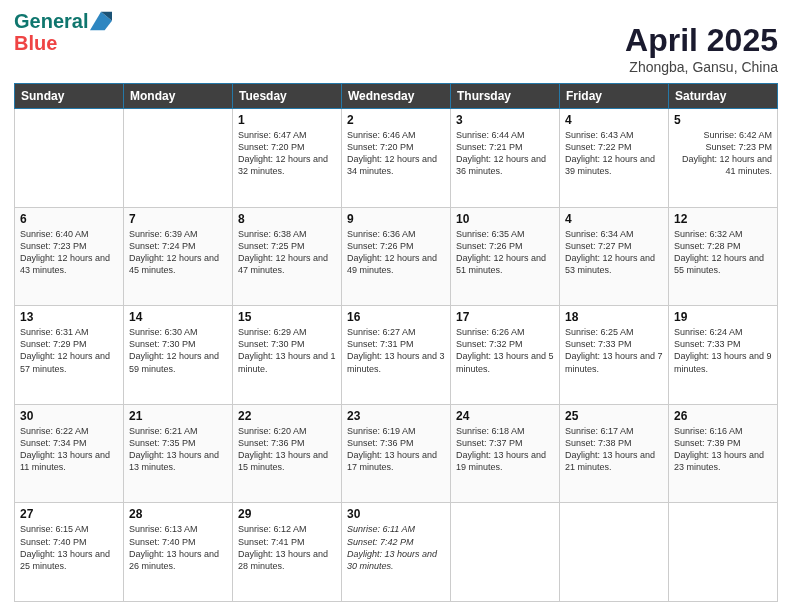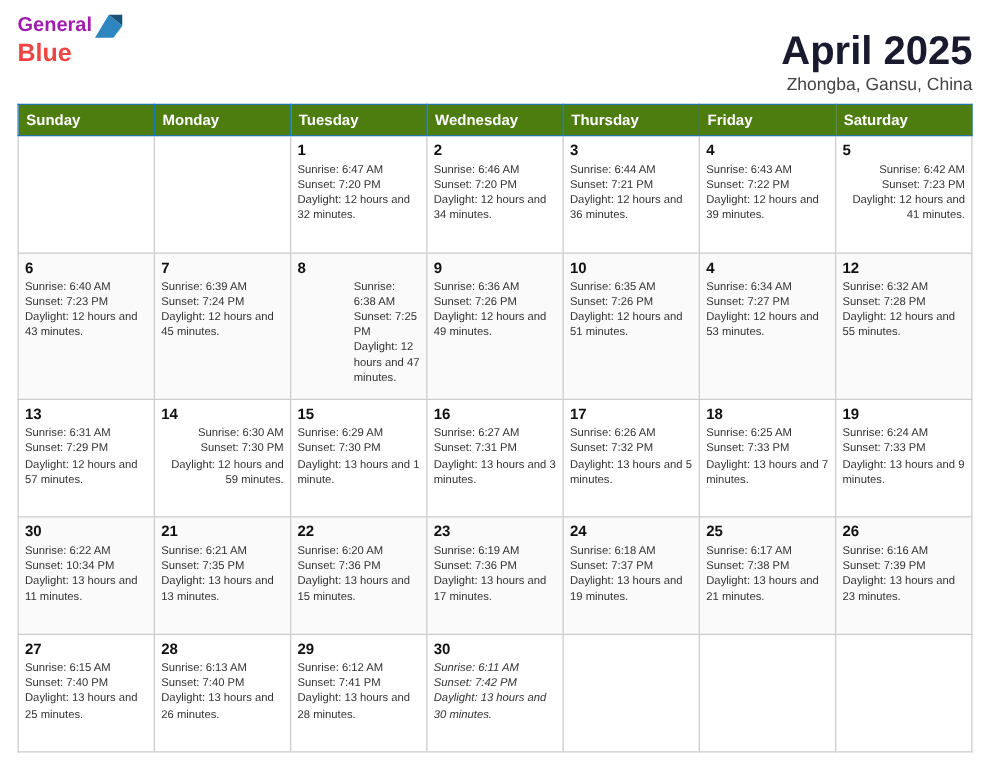--- a/index.html
+++ b/index.html
@@ -21,23 +21,23 @@
       display: flex;
       justify-content: space-between;
       align-items: flex-start;
       margin-bottom: 8px;
     }
     .logo {
       display: flex;
       align-items: center;
     }
     .logo-text {
-      font-size: 16px;
+      font-size: 20px;
       font-weight: bold;
-      color: #a21caf;
+      color: #0f766e;
       line-height: 1.1;
     }
     .logo-icon {
       width: 22px;
       height: 22px;
       margin-left: 2px;
     }
     .title-block {
       text-align: right;
     }
@@ -90,21 +90,21 @@
     .empty-cell {
       background: #f9f9f9;
     }
     tr:nth-child(even) td {
       background: #fafafa;
     }
     tr:nth-child(odd) td {
       background: #fff;
     }
     .calendar thead tr th {
-      background: #4d7c0f;
+      background: #404040;
     }
   </style>
 </head>
 <body>
 
 <div class="page">
   <div class="header">
     <div class="logo">
       <div>
         <div style="display:flex;align-items:center;">
@@ -181,21 +181,21 @@
 Daylight: 12 hours and 43 minutes.</div>
           </td>
           <td>
             <span class="day-num">7</span>
             <div class="day-info" style="white-space: pre-line;">Sunrise: 6:39 AM
 Sunset: 7:24 PM
 Daylight: 12 hours and 45 minutes.</div>
           </td>
           <td>
             <span class="day-num">8</span>
-            <div class="day-info" style="white-space: pre-line; margin-left: 45px;">Sunrise: 6:38 AM
+            <div class="day-info" style="white-space: pre-line;">Sunrise: 6:38 AM
 Sunset: 7:25 PM
 Daylight: 12 hours and 47 minutes.</div>
           </td>
           <td>
             <span class="day-num">9</span>
             <div class="day-info" style="white-space: pre-line;">Sunrise: 6:36 AM
 Sunset: 7:26 PM
 Daylight: 12 hours and 49 minutes.</div>
           </td>
           <td>
@@ -219,21 +219,21 @@
         </tr>
         <tr>
           <td>
             <span class="day-num">13</span>
             <div class="day-info" style="white-space: pre-line;">Sunrise: 6:31 AM
 Sunset: 7:29 PM
 Daylight: 12 hours and 57 minutes.</div>
           </td>
           <td>
             <span class="day-num">14</span>
-            <div class="day-info" style="white-space: pre-line; text-align: right;">Sunrise: 6:30 AM
+            <div class="day-info" style="white-space: pre-line;">Sunrise: 6:30 AM
 Sunset: 7:30 PM
 Daylight: 12 hours and 59 minutes.</div>
           </td>
           <td>
             <span class="day-num">15</span>
             <div class="day-info" style="white-space: pre-line;">Sunrise: 6:29 AM
 Sunset: 7:30 PM
 Daylight: 13 hours and 1 minute.</div>
           </td>
           <td>
@@ -258,21 +258,21 @@
             <span class="day-num">19</span>
             <div class="day-info" style="white-space: pre-line;">Sunrise: 6:24 AM
 Sunset: 7:33 PM
 Daylight: 13 hours and 9 minutes.</div>
           </td>
         </tr>
         <tr>
           <td>
             <span class="day-num">30</span>
             <div class="day-info" style="white-space: pre-line;">Sunrise: 6:22 AM
-Sunset: 10:34 PM
+Sunset: 7:34 PM
 Daylight: 13 hours and 11 minutes.</div>
           </td>
           <td>
             <span class="day-num">21</span>
             <div class="day-info" style="white-space: pre-line;">Sunrise: 6:21 AM
 Sunset: 7:35 PM
 Daylight: 13 hours and 13 minutes.</div>
           </td>
           <td>
             <span class="day-num">22</span>

